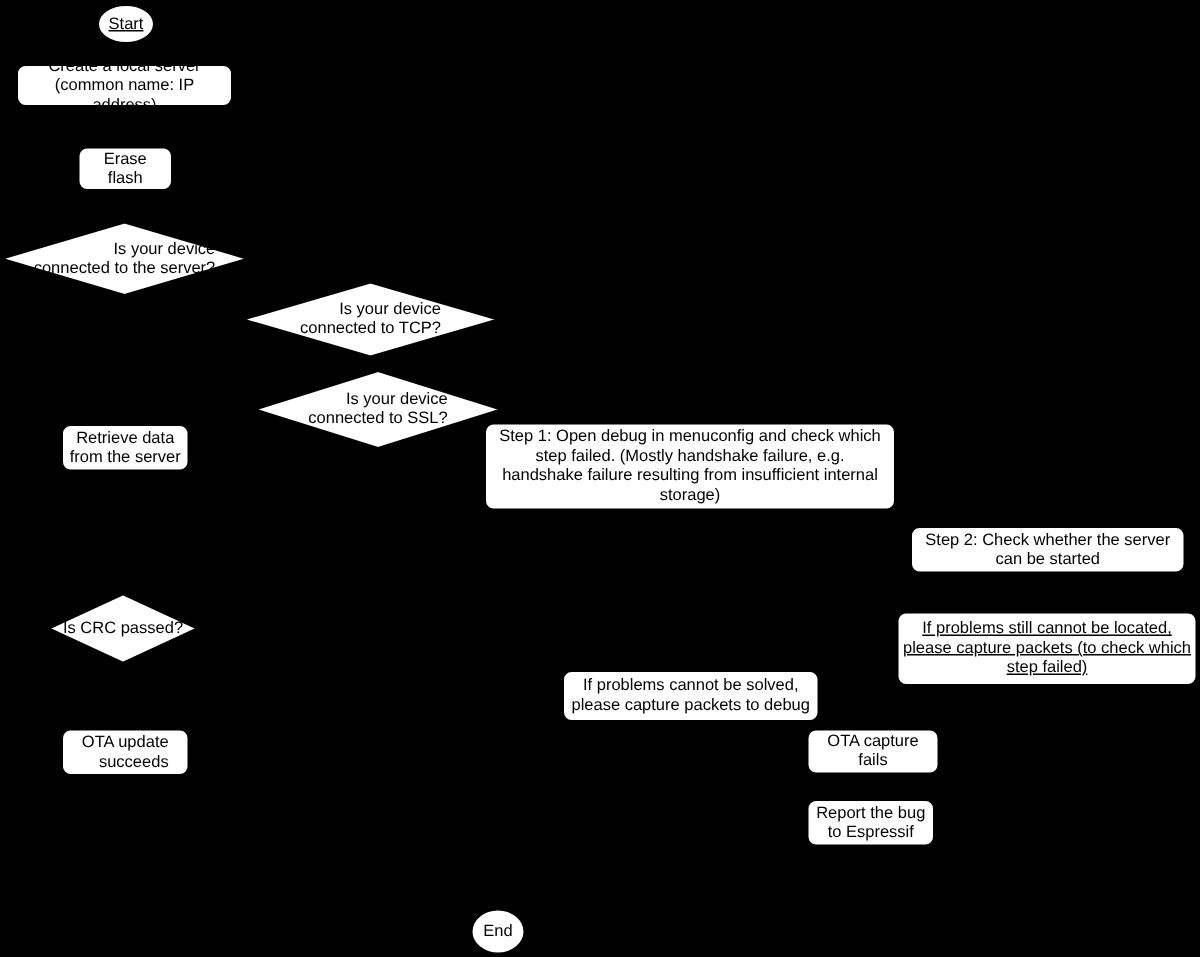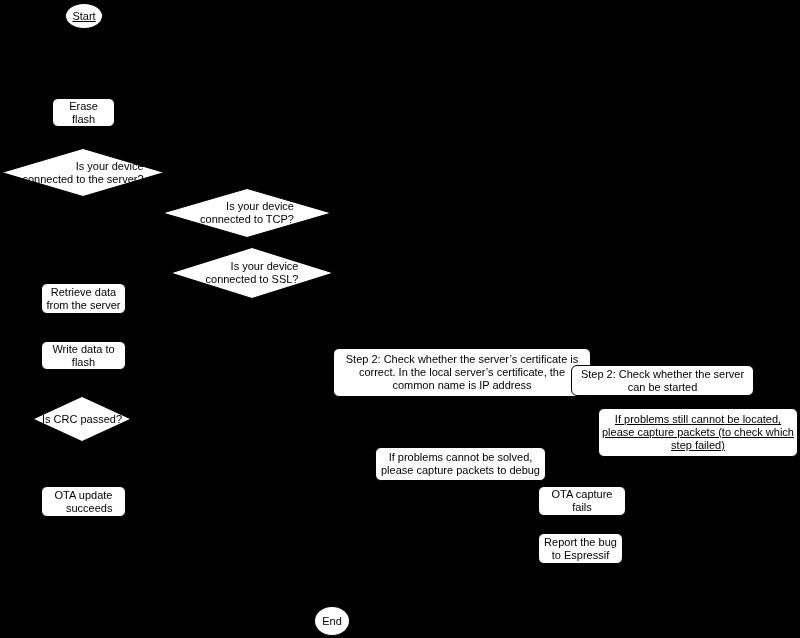--- a/index.html
+++ b/index.html
@@ -62,20 +62,24 @@
 </style>
 </head>
 <body>
 
 <div class="canvas">
 
   <div class="node terminator" style="left:65px; top:3px; width:38px; height:26px;text-decoration:underline;">
     <span class="label">Start</span>
   </div>
 
+  <div class="node box" style="left:11px; top:43px; width:144px; height:28px;">
+    <span class="label">Create a local server
+(common name: IP address)</span>
+  </div>
 
   <div class="node box" style="left:52px; top:98px; width:63px; height:29px;">
     <span class="label">Erase flash</span>
   </div>
 
   <div class="node diamond" style="left:0px; top:148px; width:166px; height:49px;">
     <svg viewBox="0 0 100 100" preserveAspectRatio="none">
       <polygon points="50,1 99,50 50,99 1,50"></polygon>
     </svg>
     <span class="label">Is your device
@@ -96,51 +100,48 @@
     </svg>
     <span class="label">Is your device
 connected to SSL?</span>
   </div>
 
   <div class="node box" style="left:41px; top:283px; width:85px; height:31px;">
     <span class="label">Retrieve data
 from the server</span>
   </div>
 
-  <div class="node box" style="left:41px; top:341px; width:85px; height:29px;">
-    <span class="label">Write data to
-flash</span>
-  </div>
 
   <div class="node diamond" style="left:32px; top:396px; width:100px; height:46px;">
     <svg viewBox="0 0 100 100" preserveAspectRatio="none">
       <polygon points="50,1 99,50 50,99 1,50"></polygon>
     </svg>
     <span class="label">Is CRC passed?</span>
   </div>
 
   <div class="node box" style="left:41px; top:486px; width:85px; height:31px;text-align:right;">
     <span class="label">OTA update
 succeeds</span>
   </div>
 
+  <div class="node box" style="left:323px; top:282px; width:274px; height:58px;">
+    <span class="label">Step 1: Open debug in menuconfig and check which
+step failed. (Mostly handshake failure, e.g.
+handshake failure resulting from insufficient internal
+storage)</span>
+  </div>
 
-  <div class="node box" style="left:333px; top:348px; width:258px; height:49px;">
-    <span class="label">Step 2: Check whether the server’s certificate is
-correct. In the local server’s certificate, the
-common name is IP address</span>
-  </div>
 
   <div class="node box" style="left:375px; top:415px; width:171px; height:34px;margin-top:32px;">
     <span class="label">If problems cannot be solved,
 please capture packets to debug</span>
   </div>
 
 
-  <div class="node box" style="left:571px; top:351px; width:183px; height:31px;margin-top:14px;">
+  <div class="node box" style="left:607px; top:351px; width:183px; height:31px;">
     <span class="label">Step 2: Check whether the server
 can be started</span>
   </div>
 
   <div class="node box" style="left:598px; top:408px; width:200px; height:49px;text-decoration:underline;">
     <span class="label">If problems still cannot be located,
 please capture packets (to check which
 step failed)</span>
   </div>
 

